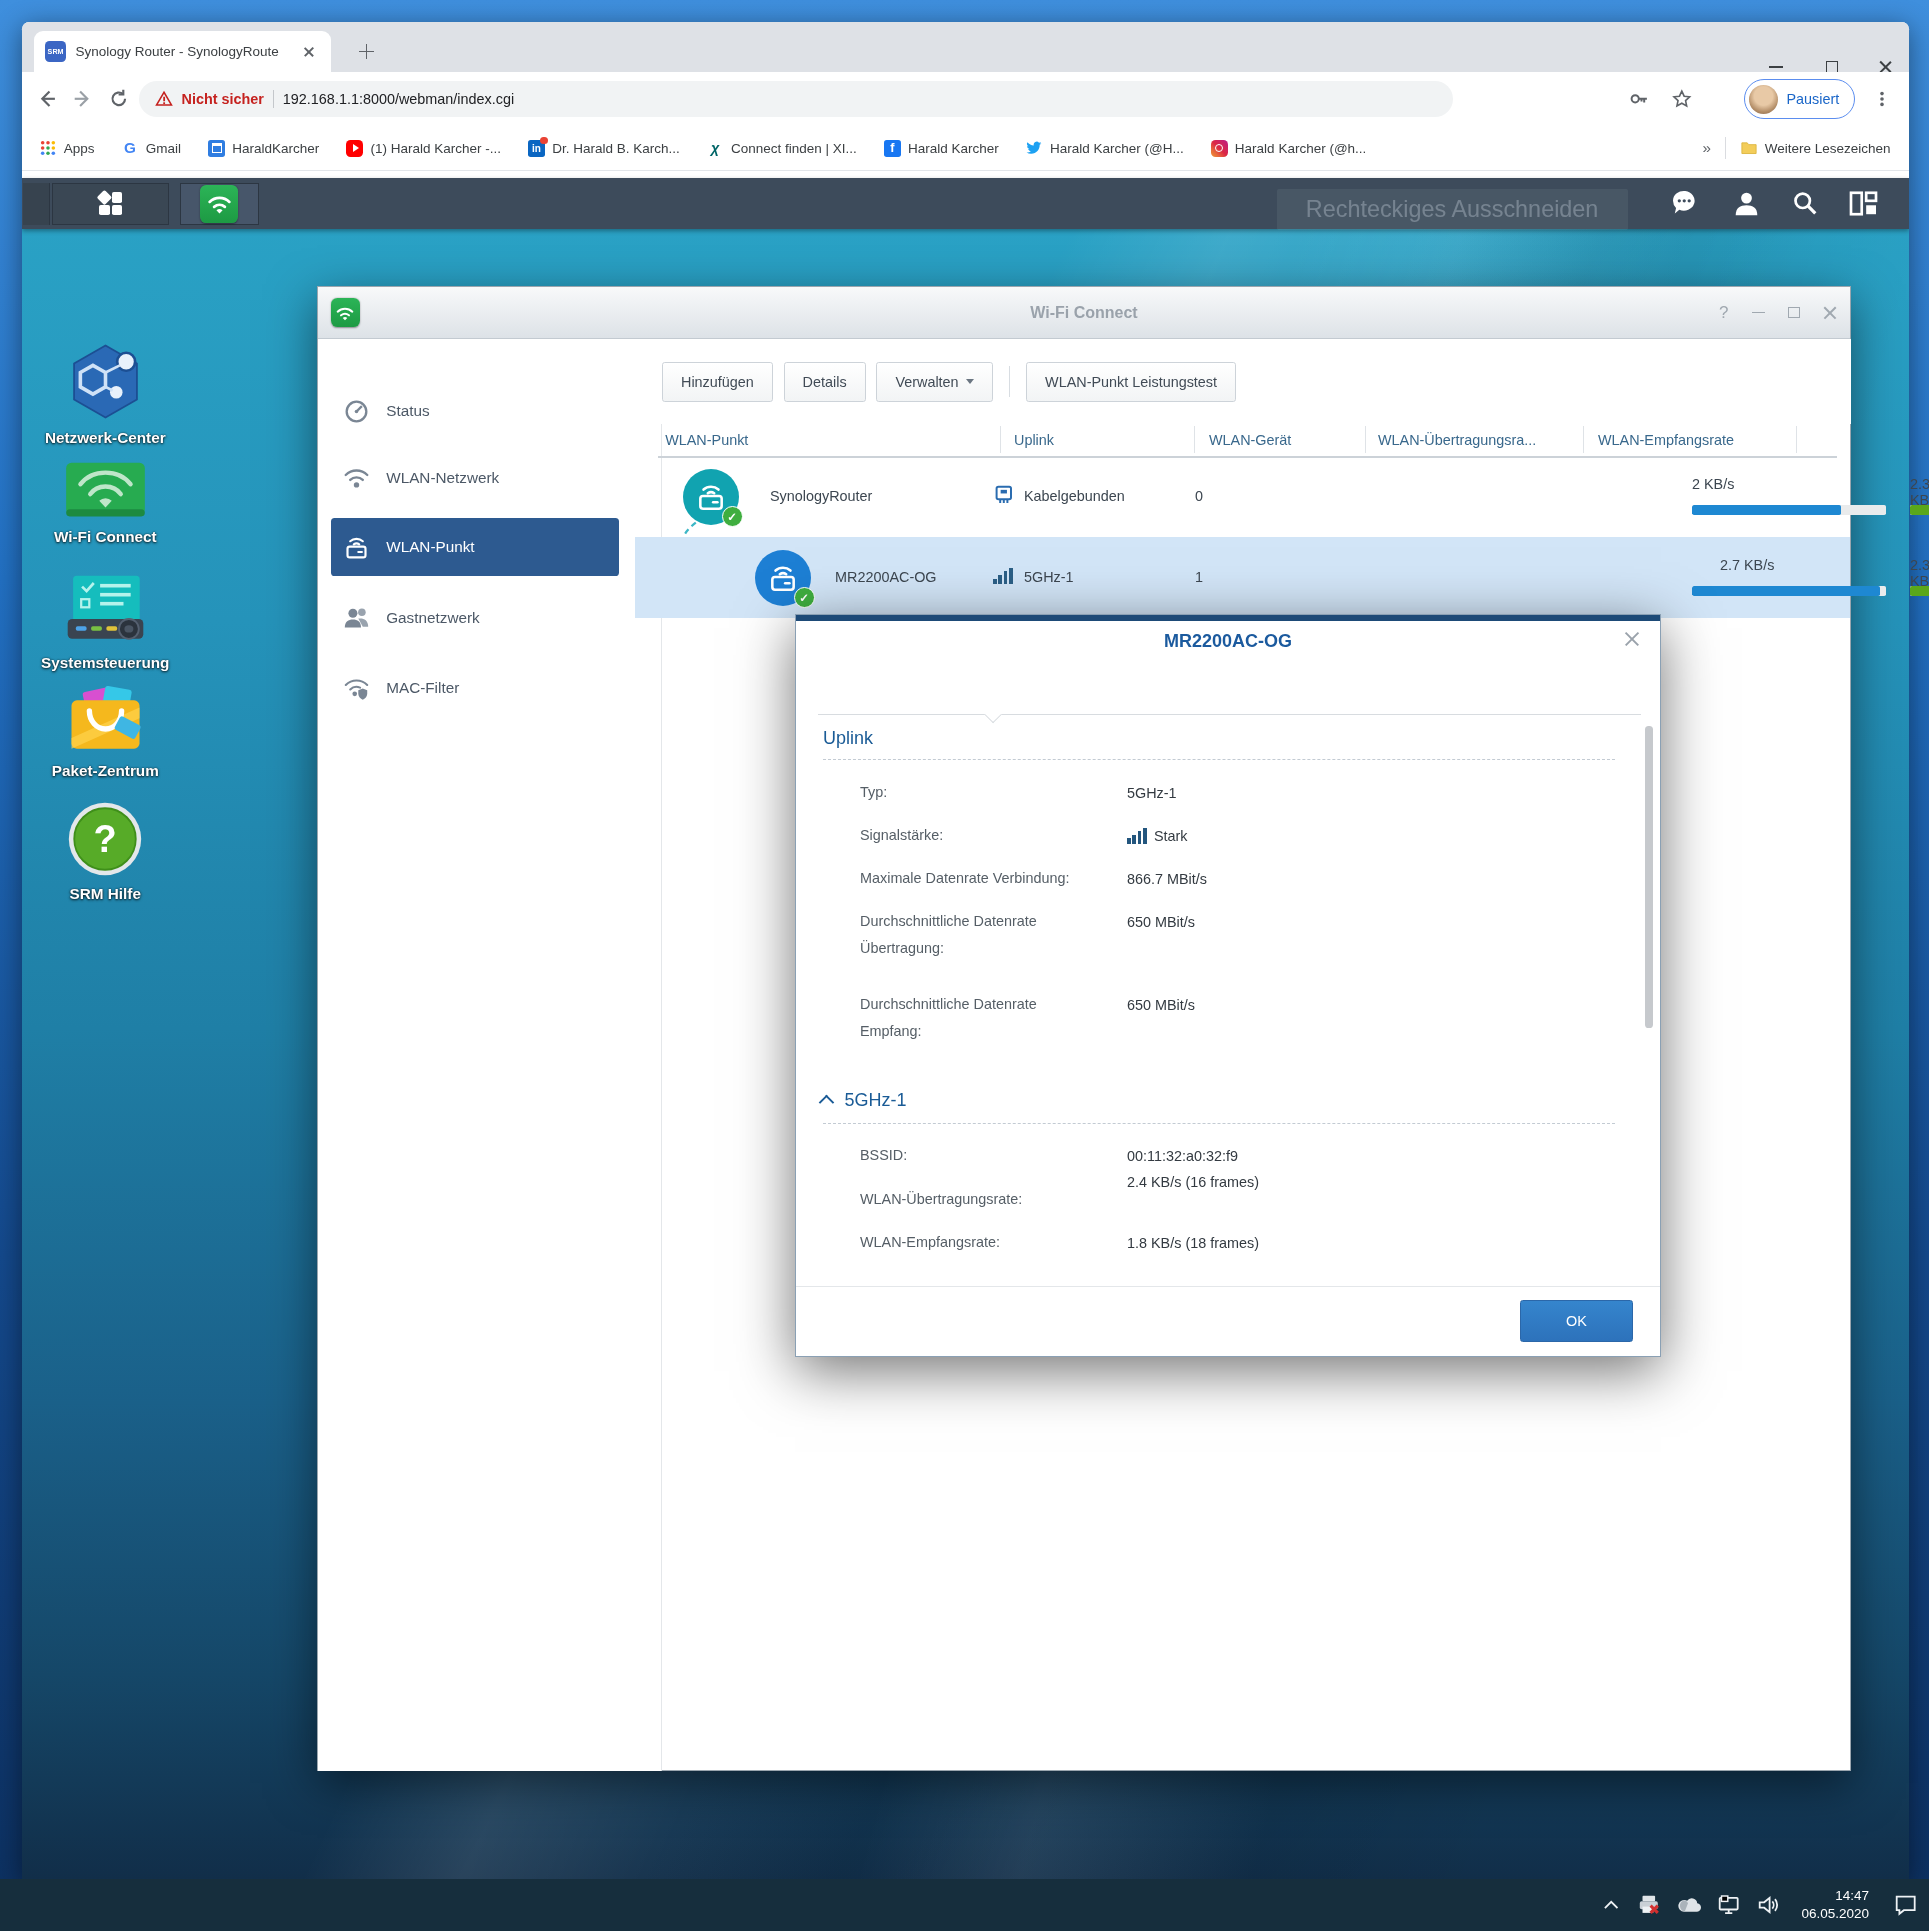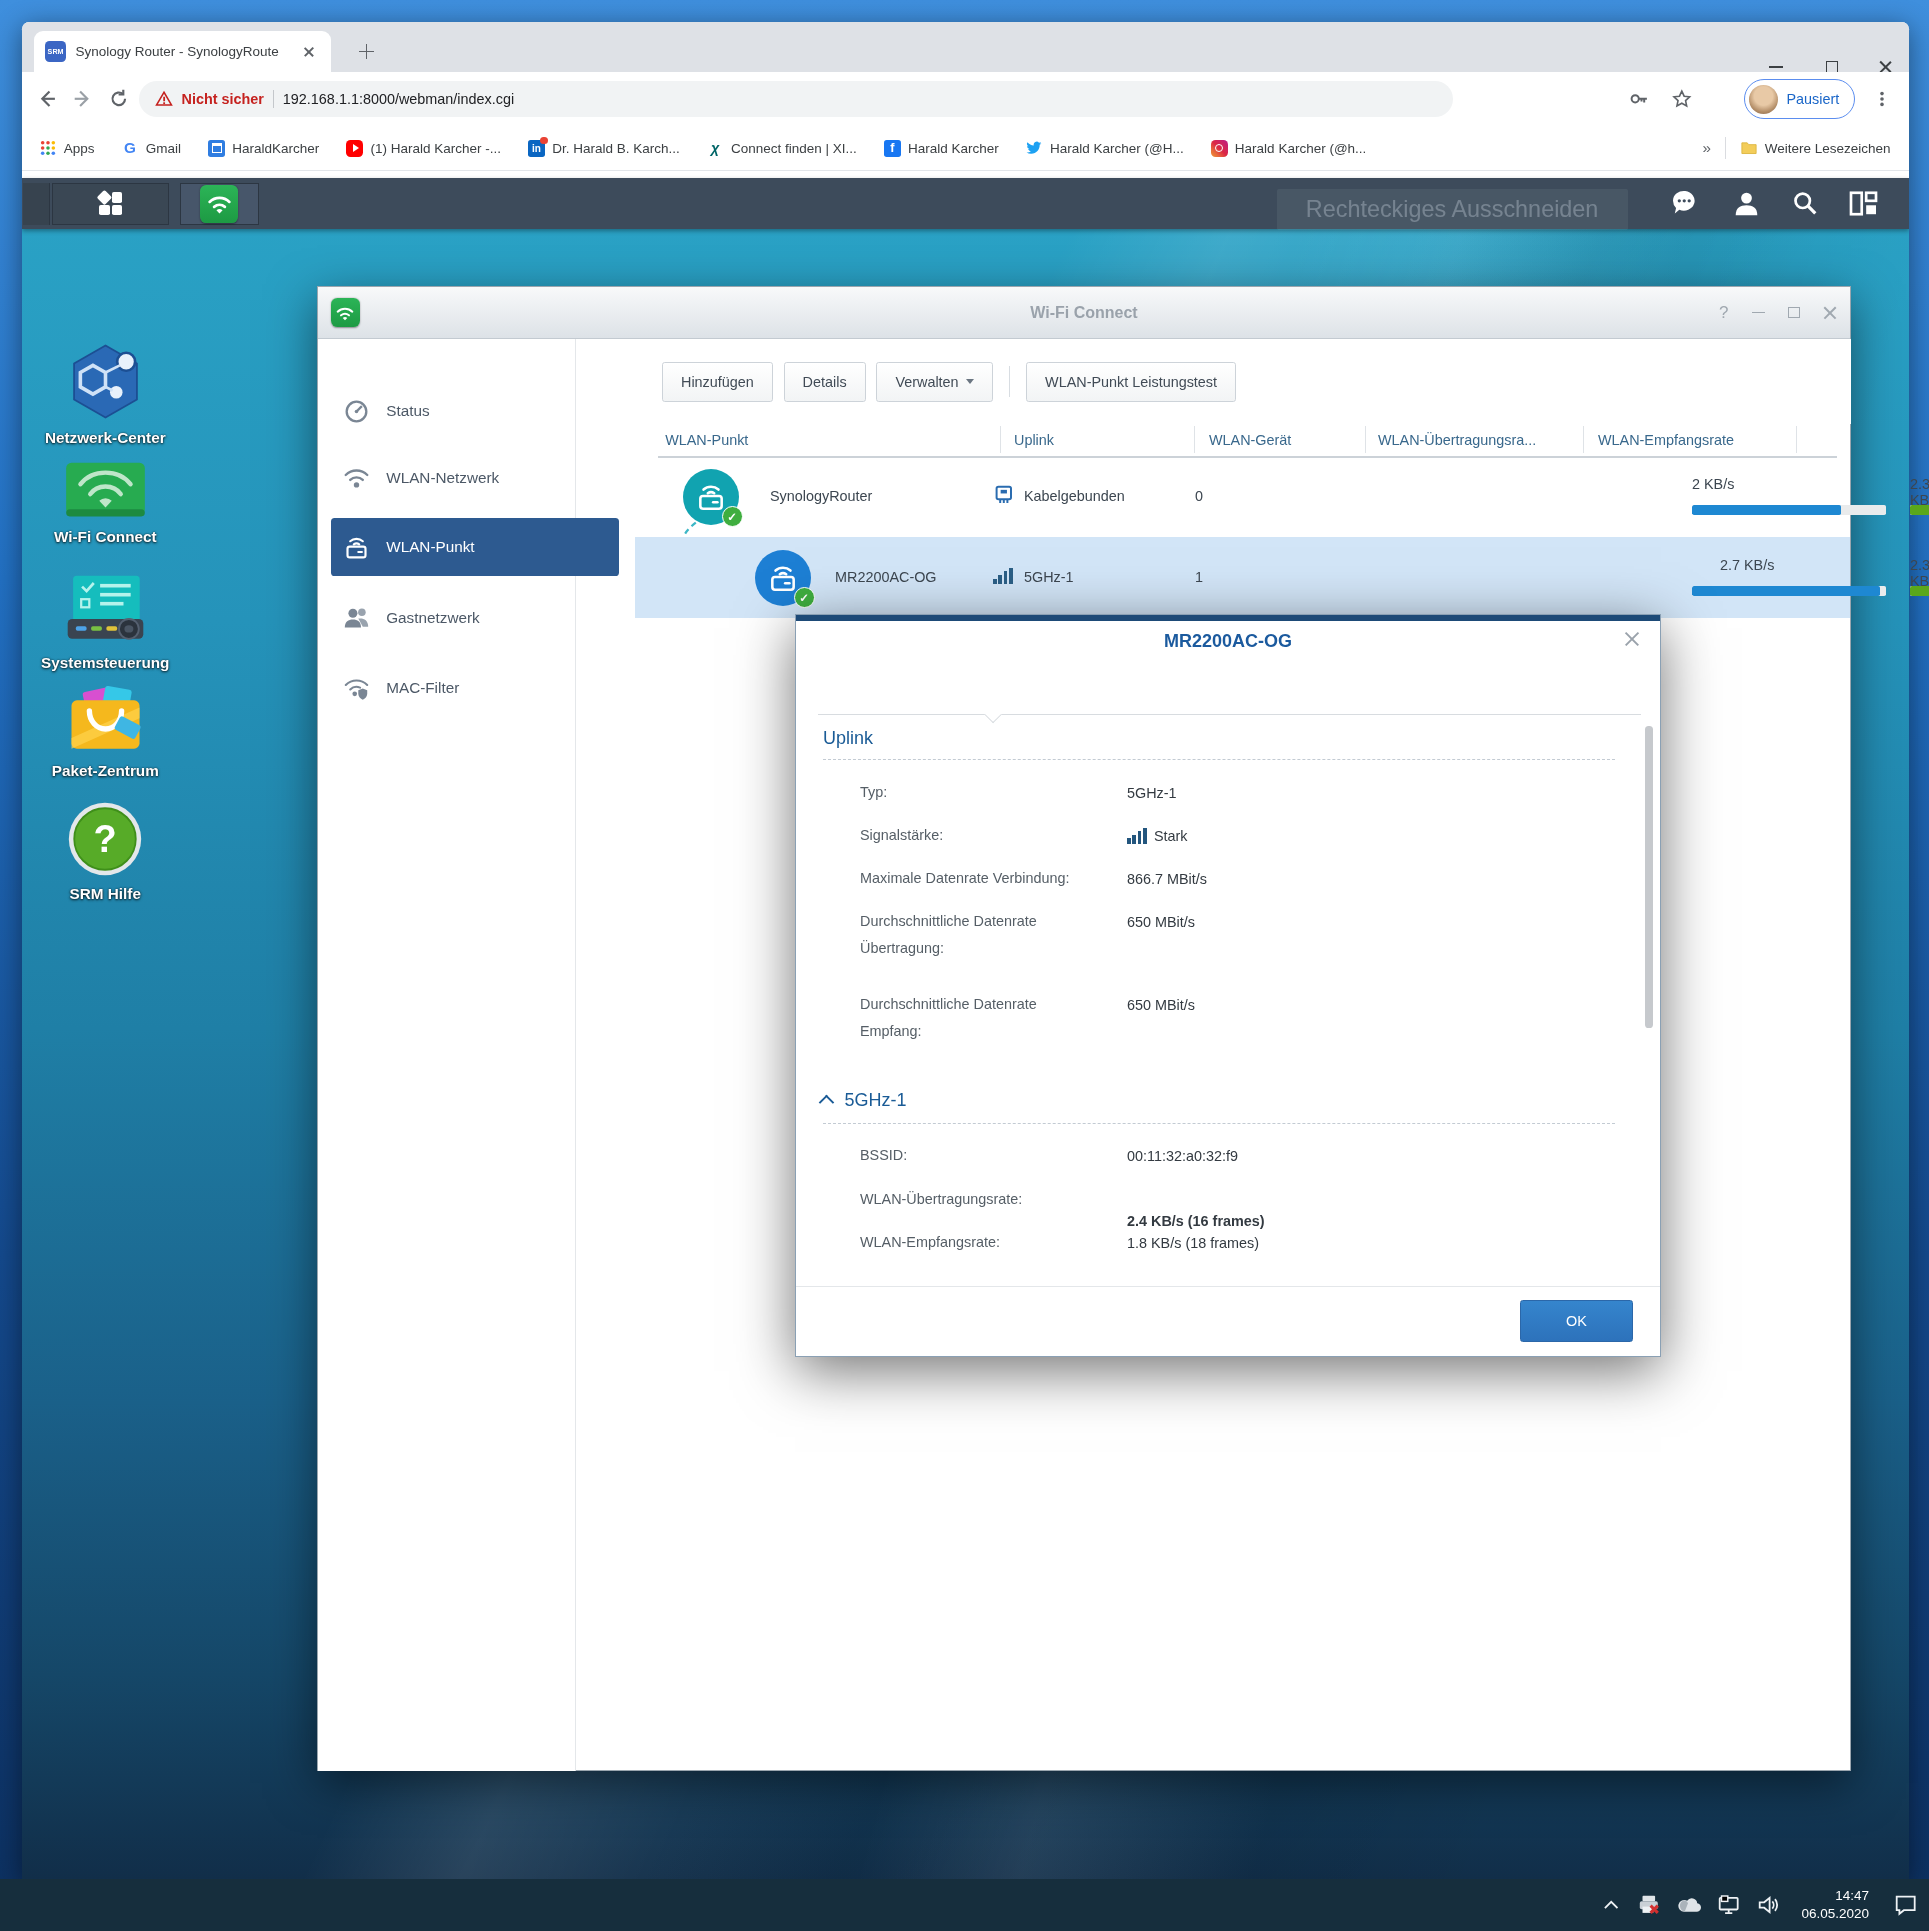--- a/index.html
+++ b/index.html
@@ -72,21 +72,21 @@
   
   .app-window { left:317px; top:286px; width:1534px; height:1485px; background:#fff; border:0.9px solid #9aa5ae; box-shadow:0 12.6px 45px rgba(0,0,0,.5); }
   .titlebar { position:absolute; left:0; top:0; width:100%; height:52px; background:linear-gradient(#f8f9fa,#dde2e7); border-bottom:0.9px solid #c3cad1; display:flex; align-items:center; padding:0 12.6px; }
   .titlebar .t { position:absolute; left:0; right:0; text-align:center; color:#9aa2ab; font-size:16px; font-weight:bold; }
   .tb-ctls { margin-left:auto; display:flex; align-items:center; gap:23.4px; color:#a0a8b0; font-size:17px; z-index:2; }
   .ctl-min { width:12.6px; height:1.8px; background:#a0a8b0; }
   .ctl-max { width:11.7px; height:11.7px; border:1.8px solid #a0a8b0; }
   .ctl-x { position:relative; width:14.4px; height:14.4px; }
   .ctl-x .xbar { background:#a0a8b0; width:16px; left:-0.9px; top:6.3px; }
 
-  .sidebar { position:absolute; left:0; top:52px; width:258px; height:1432px; background:#fff; border-right:0.9px solid #e4e7ea; }
+  .sidebar { position:absolute; left:0; top:52px; width:344px; height:1432px; background:#fff; border-right:0.9px solid #e4e7ea; }
   .side-item { position:absolute; left:12.6px; width:288px; height:58px; display:flex; align-items:center; gap:16px; padding-left:12.6px; color:#4c5866; font-size:15.3px; border-radius:3.6px; }
   .side-item.active { background:#2d5a90; color:#fff; }
   .side-icon { width:27px; height:27px; flex:none; display:flex; align-items:center; justify-content:center; }
 
   .toolbar { position:absolute; left:313px; top:52px; width:1220px; height:85px; background:#fff; display:flex; align-items:center; padding-left:31px; gap:10.8px; }
   .btn { height:40px; background:linear-gradient(#ffffff,#f2f4f5); border:0.9px solid #cdd3d9; border-radius:2.7px; color:#414b56; font-size:14.4px; display:flex; align-items:center; padding:0 18px; gap:7.2px; }
   .tool-sep { width:0.9px; height:31px; background:#d8dde2; margin:0 5.4px; }
   .drop-arrow { width:0; height:0; border-left:4.5px solid transparent; border-right:4.5px solid transparent; border-top:5.4px solid #6b7682; }
 
   
@@ -654,21 +654,21 @@
 
   <div class="sec-head" style="top:475px;"><span class="chev-up"></span><span>5GHz-1</span></div>
   <div class="sec-dash" style="top:508px;"></div>
 
   <div class="drow-label" style="top:527px;">BSSID:</div>
   <div class="drow-value" style="top:527px;height:27px;">
       <span>00:11:32:a0:32:f9</span>
     </div>
 
   <div class="drow-label" style="top:571px;">WLAN-Übertragungsrate:</div>
-  <div class="drow-value" style="top:592px;height:27px;font-weight:bold;">
+  <div class="drow-value" style="top:553px;height:27px;">
       <span>2.4 KB/s (16 frames)</span>
     </div>
 
   <div class="drow-label" style="top:614px;">WLAN-Empfangsrate:</div>
   <div class="drow-value" style="top:614px;height:27px;">
       <span>1.8 KB/s (18 frames)</span>
     </div>
 
   <div class="dlg-scroll">
       <div class="dlg-thumb" style="top:0;height:302px;"></div>

